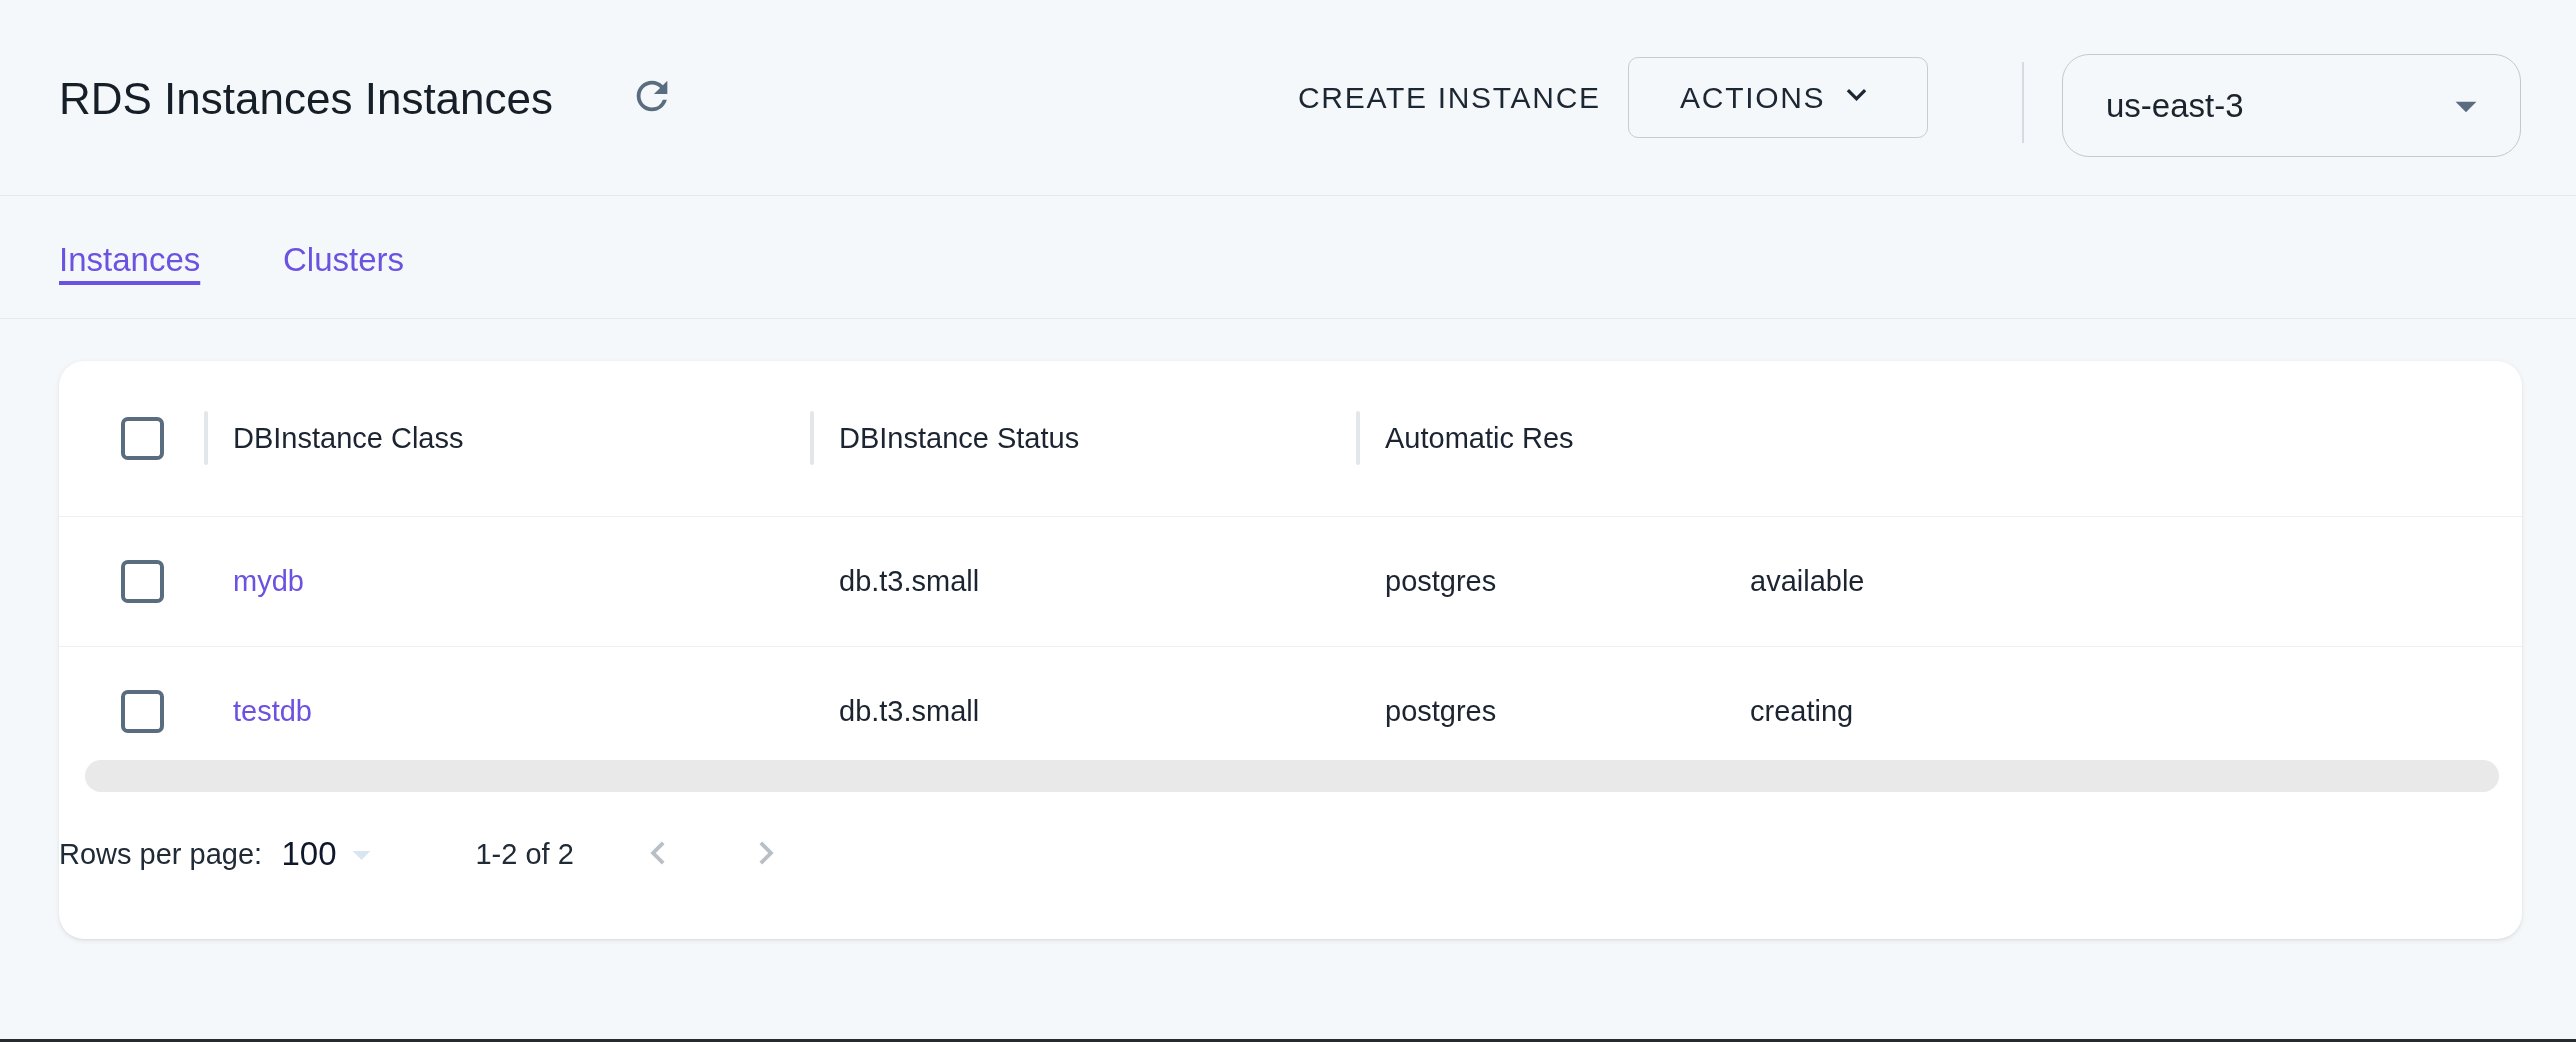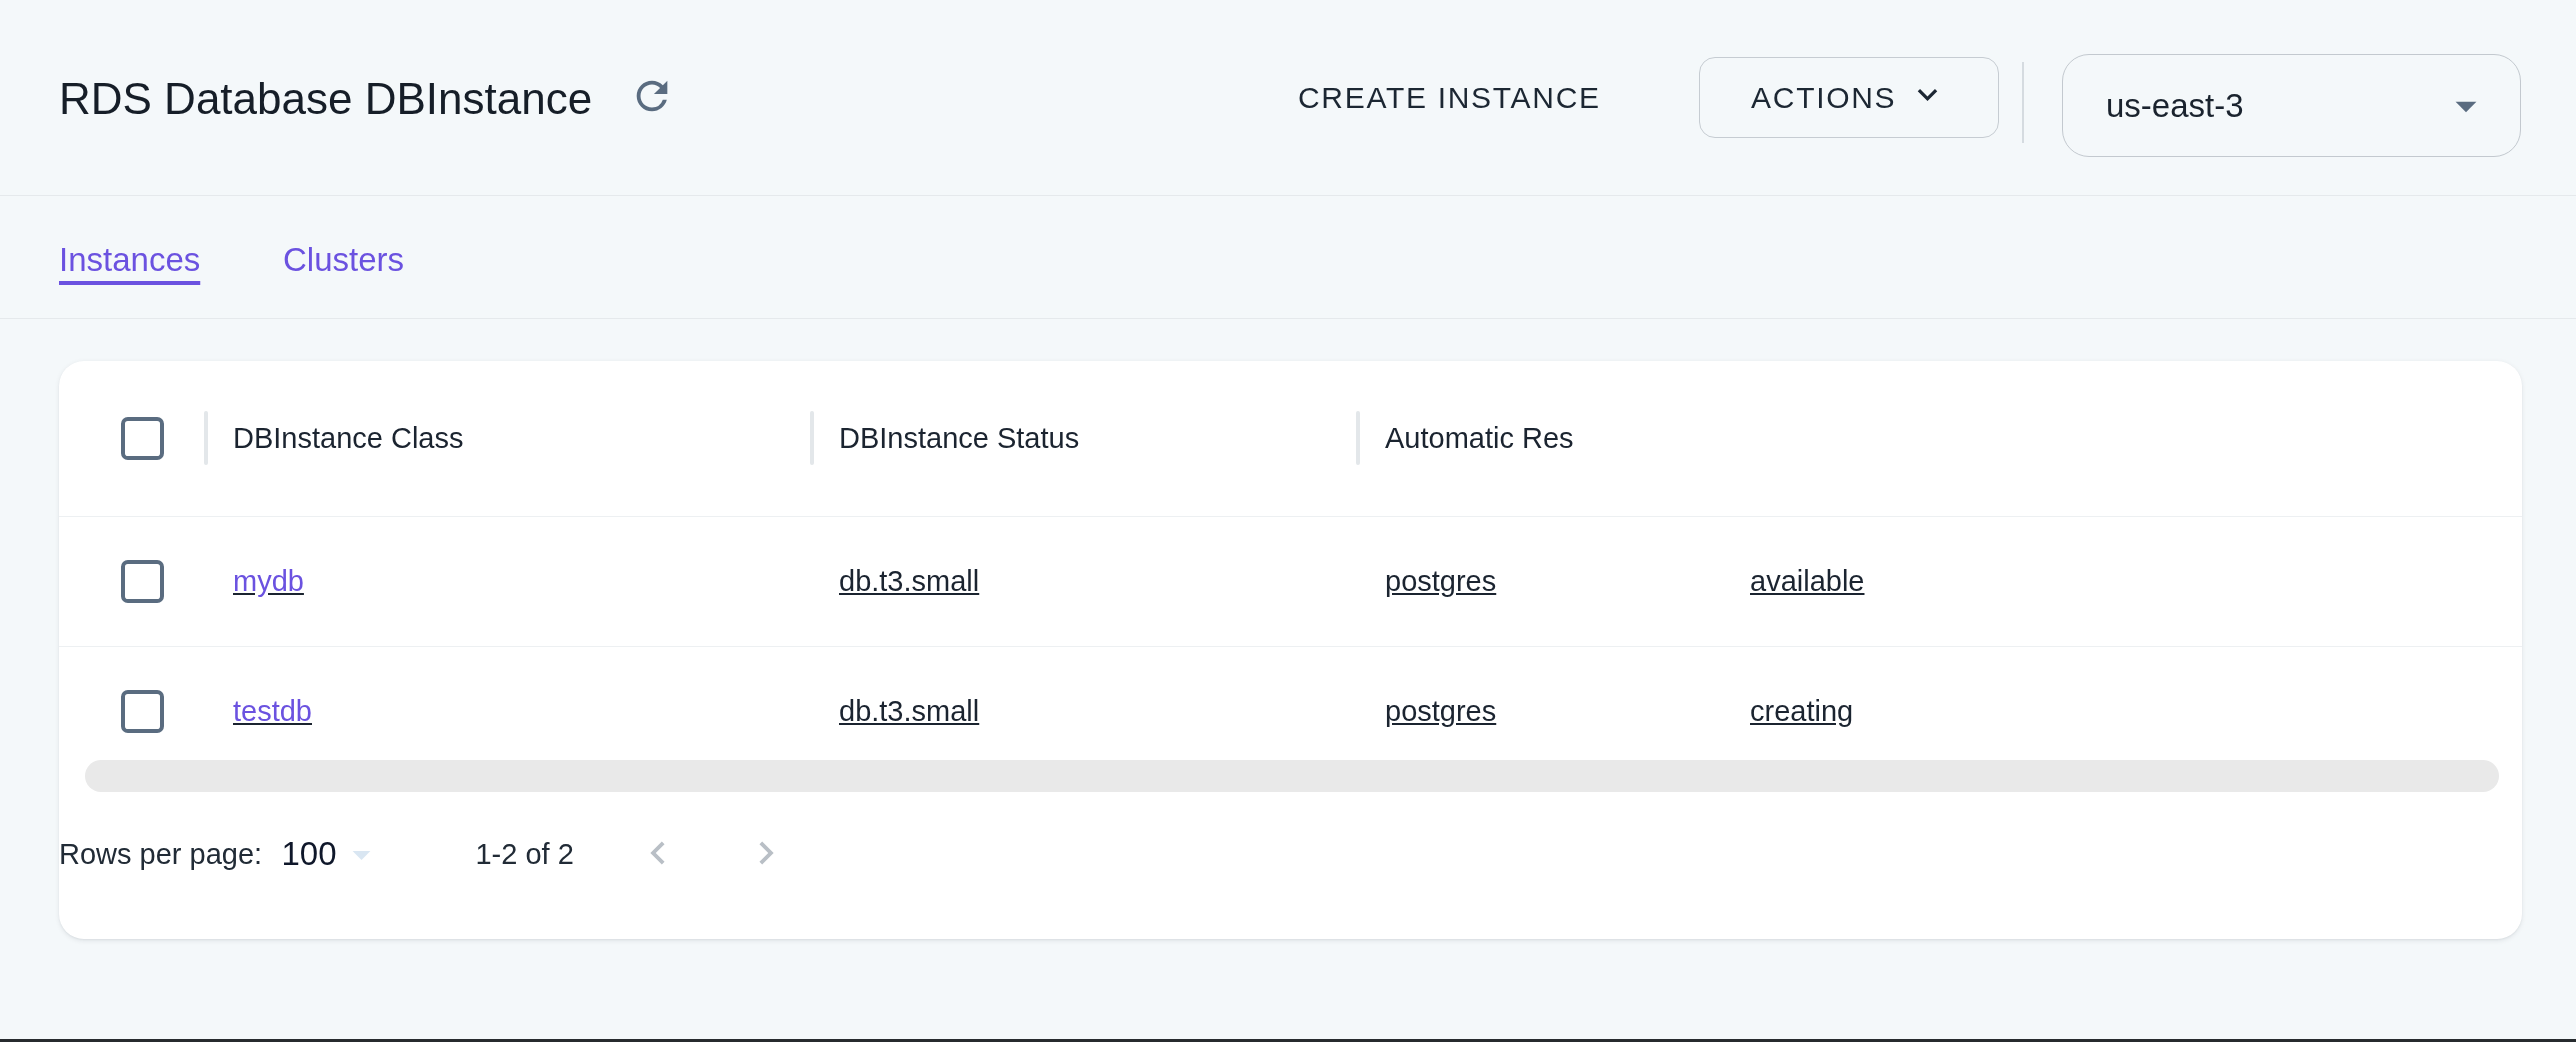--- a/index.html
+++ b/index.html
@@ -8,22 +8,22 @@
   .screen { position:relative; width:2576px; height:1042px; background:#f4f8fa; overflow:hidden; }
 
   
   .topbar { position:absolute; left:0; top:0; width:100%; height:196px; border-bottom:1.9px solid #e5e9ec; }
   .page-title { position:absolute; left:59px; top:74px; font-size:44px; font-weight:400; color:#161e28; letter-spacing:0; }
   .refresh-btn { position:absolute; left:627px; top:72px; width:50px; height:50px; border:none; background:transparent; cursor:pointer; }
   .refresh-btn svg { width:46px; height:46px; fill:#5a6c80; }
 
   .create-btn { position:absolute; left:1298px; top:57px; height:81px; border:none; background:transparent;
     font-family:inherit; font-size:30px; font-weight:500; letter-spacing:1.7px; color:#1c2733; cursor:pointer; }
-  .actions-btn { position:absolute; left:1699px; top:57px; width:300px; height:81px; background:transparent;
-    border:1.9px solid #c6ccd2; border-radius:16px; display:flex; align-items:center; justify-content:center; gap:11.6px;
+  .actions-btn { position:absolute; left:1628px; top:57px; width:300px; height:81px; background:transparent;
+    border:1.9px solid #c6ccd2; border-radius:10px; display:flex; align-items:center; justify-content:center; gap:11.6px;
     font-family:inherit; font-size:30px; font-weight:500; letter-spacing:1.7px; color:#1c2733; cursor:pointer; }
   .actions-btn svg { width:39px; height:39px; fill:#1c2733; }
   .head-divider { position:absolute; left:2022px; top:62px; width:1.9px; height:81px; background:#d5dbe0; }
   .region-select { position:absolute; left:2062px; top:54px; width:459px; height:103px; background:transparent;
     border:1.9px solid #c3c9cf; border-radius:27px; display:flex; align-items:center; cursor:pointer; }
   .region-select .region-label { padding-left:43px; font-size:33px; color:#1a232e; }
   .region-select svg { position:absolute; right:29px; top:50%; transform:translateY(-50%); width:50px; height:50px; fill:#5a6c80; }
 
   
   .tabsbar { position:absolute; left:0; top:198px; width:100%; height:121px; border-bottom:1.9px solid #e5e9ec;padding-left:28px; }
@@ -37,21 +37,21 @@
     box-shadow:0 1.9px 5.8px rgba(16,24,40,.08), 0 1px 1.9px rgba(16,24,40,.05); overflow:hidden; }
 
   .tgrid-row { display:grid; grid-template-columns:145px 606px 546px 365px 562px 1fr; align-items:center; width:100%; }
   .thead { position:absolute; left:0; top:0; height:155px; }
   .trow1 { position:absolute; left:0; top:155px; height:130px; border-top:1.9px solid #edf0f2; }
   .trow2 { position:absolute; left:0; top:285px; height:130px; border-top:1.9px solid #edf0f2; }
 
   .th { position:relative; height:100%; display:flex; align-items:center; padding-left:29px;
         font-size:29px; font-weight:500; color:#1b2430; white-space:nowrap; overflow:hidden; }
   .th::before { content:""; position:absolute; left:0; top:50px; width:3.9px; height:54px; background:#e3e7ea; border-radius:1.9px; }
-  .td { height:100%; display:flex; align-items:center; padding-left:29px; font-size:29px; color:#1b2430; white-space:nowrap; overflow:hidden;text-decoration:underline; }
+  .td { height:100%; display:flex; align-items:center; padding-left:29px; font-size:29px; color:#1b2430; white-space:nowrap; overflow:hidden; }
   .cell-check { padding-left:62px; }
   .checkbox { display:inline-block; width:43px; height:43px; border:4.8px solid #5a6c80; border-radius:6.8px; background:#fff; cursor:pointer; }
   .id-link { color:#6b52e0; text-decoration:none; cursor:pointer; }
 
   .hscrollbar { position:absolute; left:26px; top:399px; width:2414px; height:32px; background:#e9e9e9; border-radius:16.5px; cursor:pointer; }
 
   
   .pagination { position:absolute; left:0; top:456px; width:100%; height:74px; display:flex; align-items:center; padding-right:46px; }
   .rpp-label { font-size:29px; color:#212b36; margin-right:19.4px; }
   .rpp-value-wrap { display:flex; align-items:center; cursor:pointer; }
@@ -62,21 +62,21 @@
   .page-btn svg { width:46px; height:46px; fill:#b9bfc6; }
 
   .bottom-edge { position:absolute; left:0; bottom:0; width:100%; height:2.9px; background:#272b2e; }
 </style>
 </head>
 <body>
 
 <div class="screen">
 
   <div class="topbar">
-    <h1 class="page-title">RDS Database DBInstance</h1>
+    <h1 class="page-title">RDS Instances Instances</h1>
 
     <button class="refresh-btn" title="">
       <span>
         <svg viewBox="0 0 24 24">
             <path d="M17.65 6.35A7.95 7.95 0 0 0 12 4c-4.42 0-7.99 3.58-7.99 8s3.57 8 7.99 8c3.73 0 6.84-2.55 7.73-6h-2.08a5.99 5.99 0 0 1-5.65 4c-3.31 0-6-2.69-6-6s2.69-6 6-6c1.66 0 3.14.69 4.22 1.78L13 11h7V4l-2.35 2.35z"></path>
           </svg>
       </span>
     </button>
 
     <button class="create-btn">CREATE INSTANCE</button>

